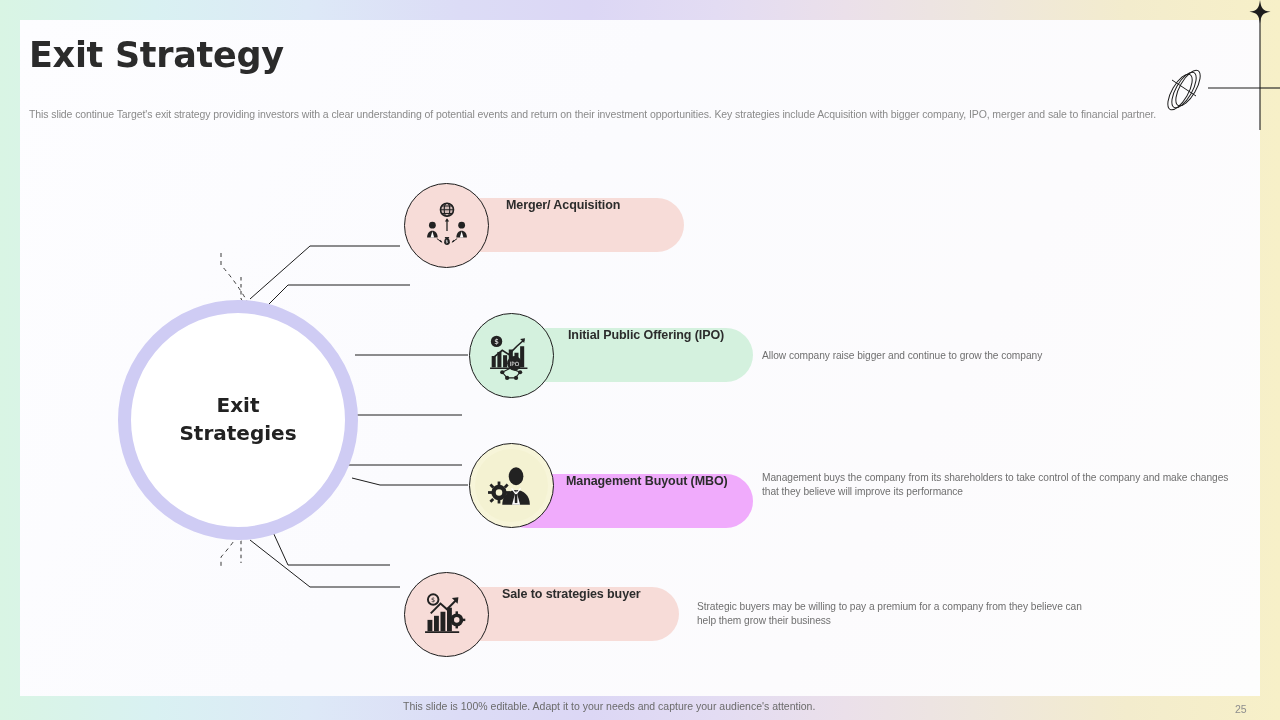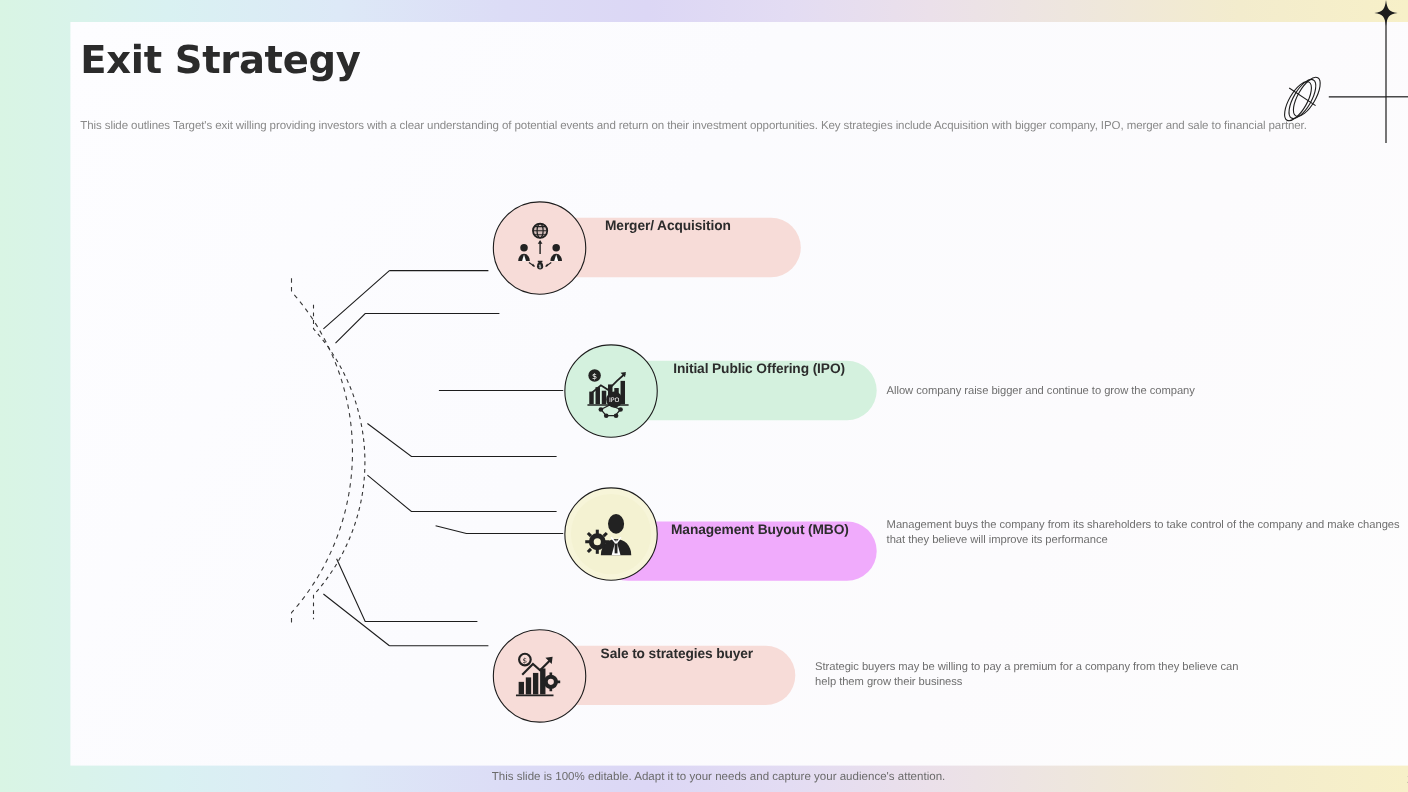--- a/index.html
+++ b/index.html
@@ -5,21 +5,21 @@
   html,body{margin:0;padding:0;}
   body{
     width:1280px;height:720px;overflow:hidden;
     font-family:"Liberation Sans", sans-serif;
     background:linear-gradient(90deg,
       #d9f5e4 0%, #d9f1f2 12%, #dde9f7 24%,
       #dcdcf6 36%, #dcd7f5 46%, #e3dcf3 56%,
       #ebe0ea 66%, #eee6de 76%, #f3eccd 88%, #f7f0c8 100%);
     position:relative;
   }
-  .slide{position:absolute;inset:0;margin-left:44px;}
+  .slide{position:absolute;inset:0;}
 
   
   .card{
     position:absolute;left:20px;top:20px;width:1240px;height:676px;
     background:linear-gradient(120deg,#fdfdff 0%,#fbfbfe 40%,#fcfbfd 70%,#fdfdfd 100%);
   }
 
   
   .title{
     position:absolute;left:29px;top:36px;
@@ -86,21 +86,21 @@
   .deco{position:absolute;right:0;top:0;width:130px;height:130px;pointer-events:none;}
 </style>
 </head>
 <body>
 
 <div class="slide">
 
   <div class="card"></div>
 
   <div class="title">Exit Strategy</div>
-  <div class="subtitle">This slide outlines Target's exit willing providing investors with a clear understanding of potential events and return on their investment opportunities. Key strategies include Acquisition with bigger company, IPO,  merger and sale to financial partner.</div>
+  <div class="subtitle">This slide continue Target's exit strategy providing investors with a clear understanding of potential events and return on their investment opportunities. Key strategies include Acquisition with bigger company, IPO,  merger and sale to financial partner.</div>
 
   <svg class="wires" viewBox="0 0 1240 676">
 
     <path d="M 221 253 L 221 265 A 220 220 0 0 1 221 557 L 221 568" fill="none" stroke="#3a3a3a" stroke-width="1" stroke-dasharray="4 4"></path>
 
     <path d="M 121 372 L 210 298 L 405 298" transform="translate(0,0)" fill="none" stroke="none"></path>
     <path d="M 264 399 L 294 367 L 465 367" fill="none" stroke="none"></path>
 
     <path d="M 119 403 L 94 403" fill="none" stroke="none"></path>
     <g stroke="#1d1d1d" stroke-width="1" fill="none">
@@ -116,20 +116,26 @@
       <path d="M 310 246 L 400 246 M 310 246 L 250 299"></path>
       <path d="M 390 355 L 468 355 M 390 355 L 355 355"></path>
       <path d="M 380 485 L 468 485 M 380 485 L 352 478"></path>
       <path d="M 310 587 L 400 587 M 310 587 L 250 540"></path>
     </g>
     <g stroke="#333" stroke-width="1" fill="none" stroke-dasharray="3.5 3.5">
       <path d="M 241 277 L 241 299 A 180 180 0 0 1 241 541 L 241 563"></path>
     </g>
   </svg>
 
+  <div class="hub">
+    <div class="hub-label">
+      <span>Exit</span><br>
+      <span>Strategies</span>
+    </div>
+  </div>
 
   <div class="pill" style="left:436px;top:198px;width:248px;background:#f7dcd8;padding-left:70px;box-sizing:border-box;">
     <span class="pill-label">Merger/ Acquisition</span>
   </div>
   <div class="badge" style="left:404px;top:183px;width:85px;height:85px;background:#f7dcd8;">
     <div class="badge-inner" style="background:#f7dcd8;">
       <svg width="52" height="52" viewBox="0 0 64 64">
         <circle cx="32" cy="12" r="8" fill="none" stroke="#222" stroke-width="2"></circle>
         <ellipse cx="32" cy="12" rx="3.4" ry="8" fill="none" stroke="#222" stroke-width="1.4"></ellipse>
         <path d="M24 12h16M25 7.5h14M25 16.5h14" stroke="#222" stroke-width="1.3"></path>

